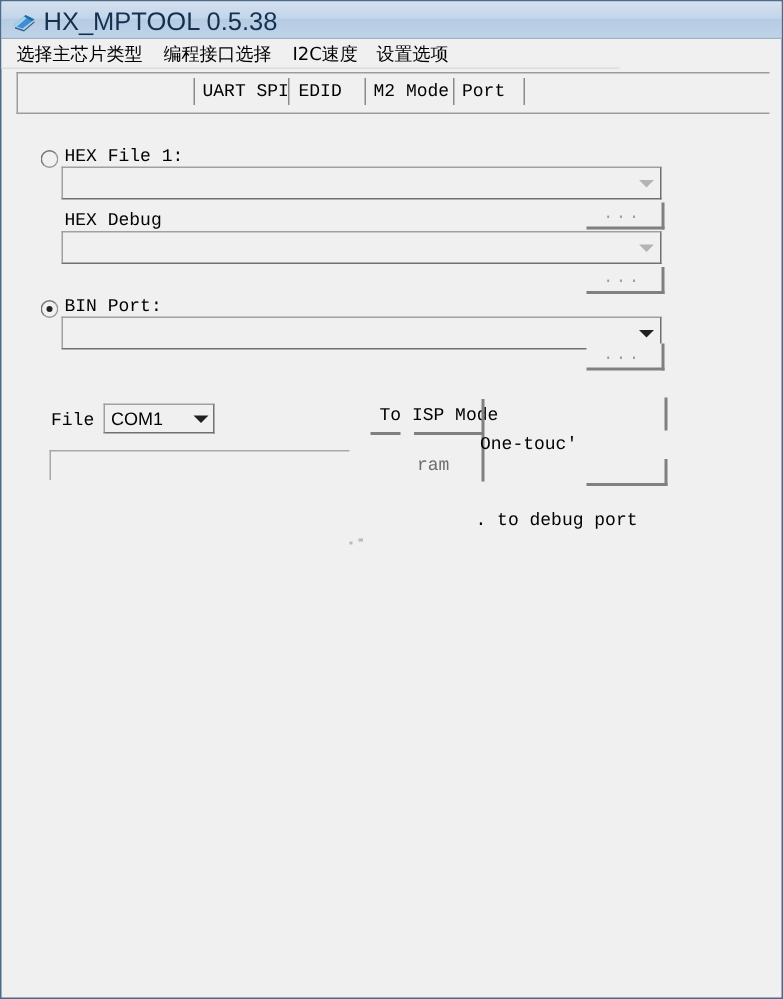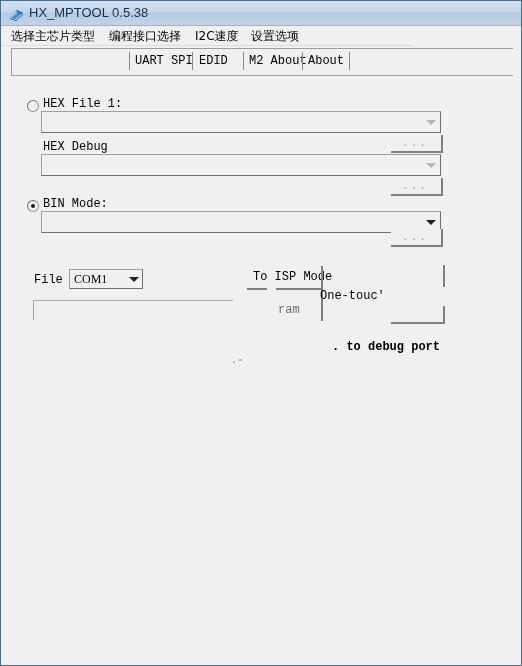--- a/index.html
+++ b/index.html
@@ -37,21 +37,21 @@
     box-sizing: border-box;
   }
   #title-icon {
     position: absolute;
     left: 7px; top: 5px;
     width: 16px; height: 16px;
   }
   #title-text {
     position: absolute;
     left: 28px; top: 4px;
-    font-size: 13px;
+    font-size: 17px;
     color: #14304f;
     font-family: "Liberation Sans", sans-serif;
     white-space: nowrap;
   }
 
   
   #menu-bar {
     position: absolute;
     left: 0; top: 25px;
     width: 412px;
@@ -167,21 +167,21 @@
     border-left: 5px solid transparent;
     border-right: 5px solid transparent;
     border-top: 5px solid #b4b4b4;
   }
   .combo.enabled .arrow { border-top-color: #202020; }
   .combo .combo-value {
     position: absolute;
     left: 4px; top: 50%;
     transform: translateY(-50%);
     font-size: 12px;
-    font-family: Liberation Serif, serif;
+    font-family: Liberation Sans, sans-serif;
     color: #000;
     white-space: nowrap;
   }
 
   
   .dots-button {
     position: absolute;
     box-sizing: border-box;
     background: #f0f0f0;
     border-right: 2px solid #808080;
@@ -251,23 +251,23 @@
 
   <div id="tab-top-rule"></div>
   <div id="tab-left-rule"></div>
   <div id="tab-bottom-rule"></div>
   <div id="tab-strip">
     <div class="tab-sep" style="left:118px;"></div>
     <div class="tab-label" style="left:124px;">UART SPI</div>
     <div class="tab-sep" style="left:181px;"></div>
     <div class="tab-label" style="left:188px;">EDID</div>
     <div class="tab-sep" style="left:232px;"></div>
-    <div class="tab-label" style="left:238px;">M2 About</div>
+    <div class="tab-label" style="left:238px;">M2 Mode</div>
     <div class="tab-sep" style="left:291px;"></div>
-    <div class="tab-label" style="left:297px;">About</div>
+    <div class="tab-label" style="left:297px;">Port</div>
     <div class="tab-sep" style="left:338px;"></div>
   </div>
 
   <div class="radio" style="left:26px; top:99px;"></div>
   <div class="field-label" style="left:42px; top:96px;text-align:center;">HEX File 1:</div>
 
   <div class="combo" style="left:40px; top:110px; width:400px; height:22px;">
     <div class="combo-value"></div>
     <div class="arrow-box">
         <span class="arrow"></span>
@@ -283,21 +283,21 @@
     <div class="combo-value"></div>
     <div class="arrow-box">
         <span class="arrow"></span>
       </div>
   </div>
   <div class="dots-button" style="left:390px; top:177px; width:52px; height:18px;">
     <div class="dots">...</div>
   </div>
 
   <div class="radio checked" style="left:26px; top:199px;"></div>
-  <div class="field-label" style="left:42px; top:196px;">BIN Mode:</div>
+  <div class="field-label" style="left:42px; top:196px;">BIN Port:</div>
 
   <div class="combo enabled" style="left:40px; top:210px; width:400px; height:22px;">
     <div class="combo-value"></div>
     <div class="arrow-box">
         <span class="arrow"></span>
       </div>
   </div>
   <div class="dots-button" style="left:390px; top:228px; width:52px; height:18px;">
     <div class="dots">...</div>
   </div>
@@ -317,18 +317,18 @@
   <div class="edge-h" style="left:246px; top:287px; width:20px;"></div>
   <div class="edge-h" style="left:275px; top:287px; width:46px;"></div>
   <div class="edge-v" style="left:320px; top:265px; height:55px;"></div>
   <div class="ghost-text faint" style="left:277px; top:302px;">ram</div>
 
   <div class="ghost-text" style="left:319px; top:288px;">One-touc'</div>
   <div class="edge-v" style="left:442px; top:264px; height:22px;"></div>
   <div class="edge-v" style="left:442px; top:305px; height:18px;"></div>
   <div class="edge-h" style="left:390px; top:321px; width:54px;"></div>
 
-  <div class="ghost-text" style="left:331px; top:339px;font-weight:bold;">. to debug port</div>
+  <div class="ghost-text" style="left:316px; top:339px;">. to debug port</div>
 
   <div class="dot-artifact" style="left:232px; top:360px; width:2px; height:2px;"></div>
   <div class="dot-artifact" style="left:238px; top:358px; width:3px; height:2px;"></div>
 
 </div>
 
 </body></html>

